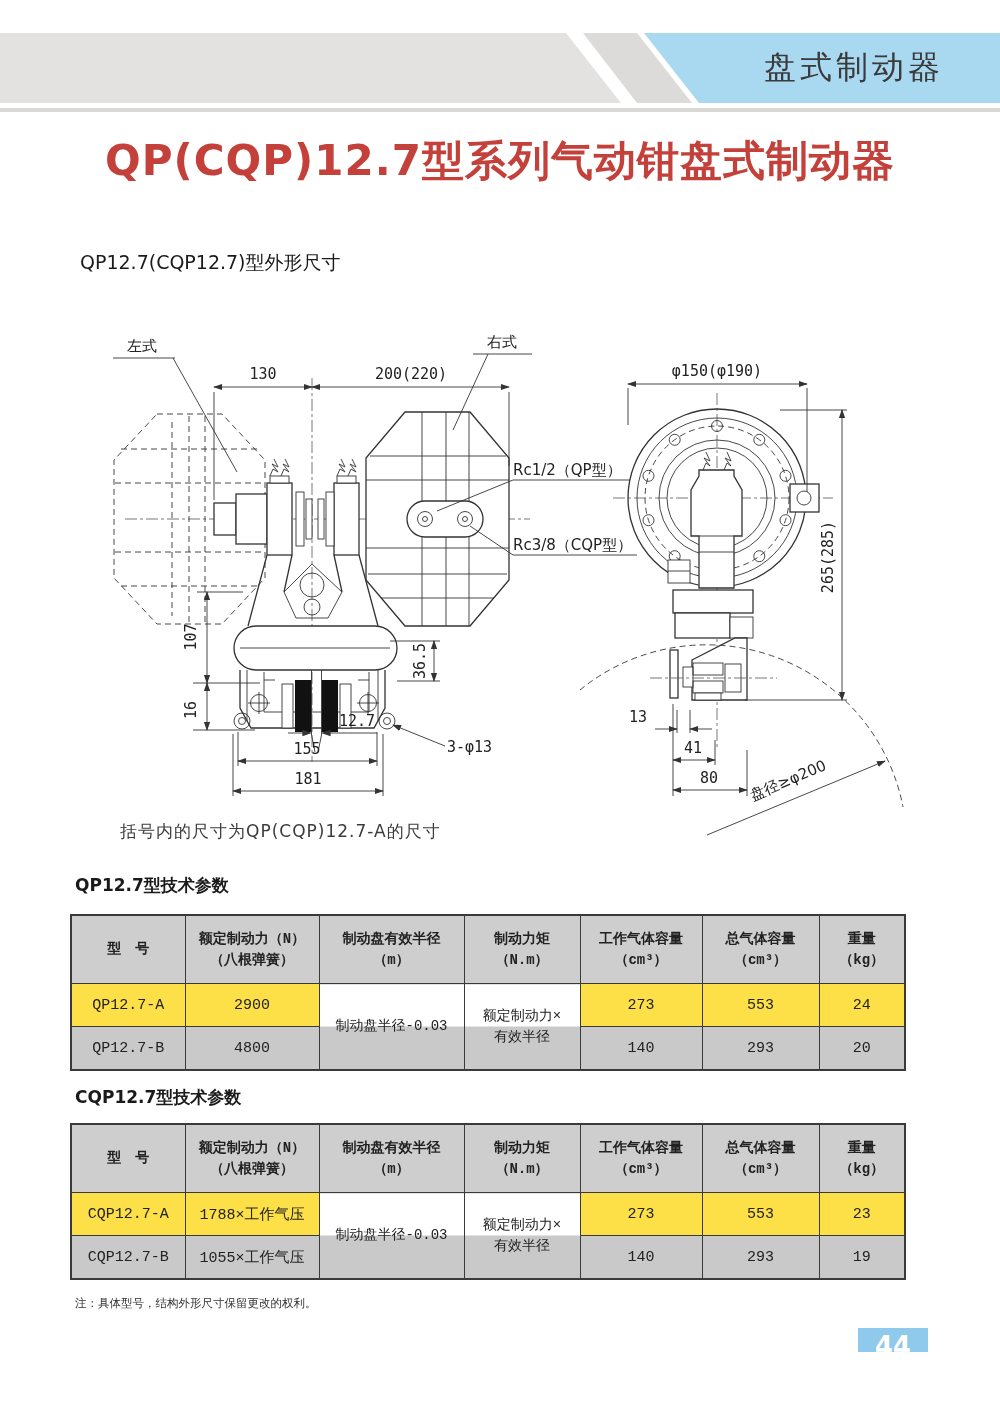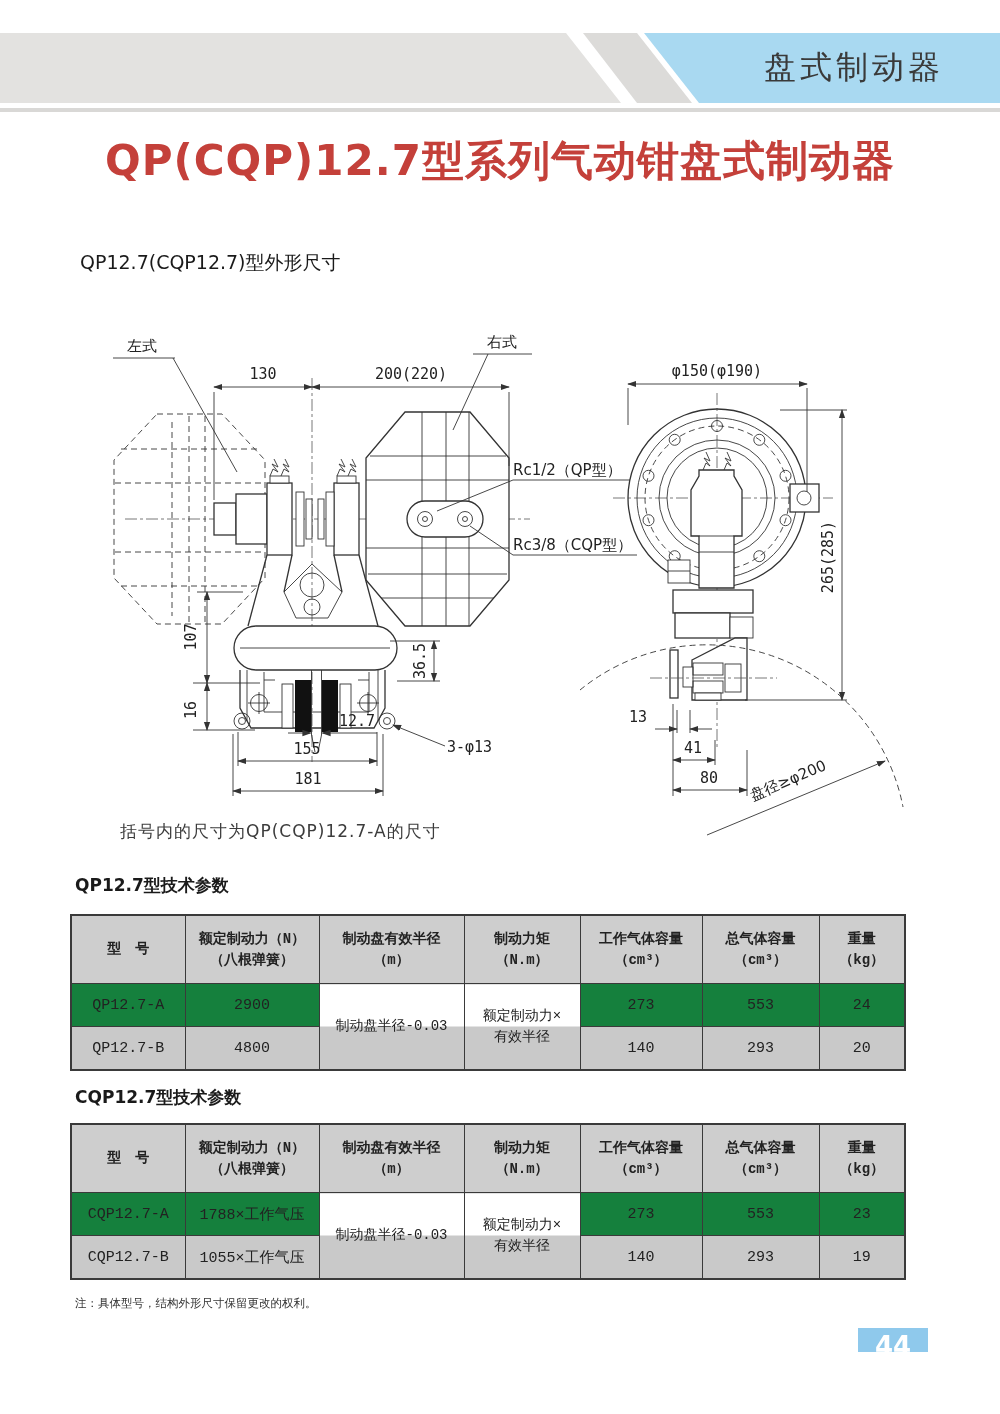--- a/index.html
+++ b/index.html
@@ -28,21 +28,21 @@
             font-size:17px;color:#3c3c3c;letter-spacing:1px;}
 
   .tbl-title{position:absolute;left:75px;font-size:17px;font-weight:bold;color:#1a1a1a;}
   .tbl-wrap{position:absolute;left:70px;width:866px;}
   table.ttable{border-collapse:collapse;width:836px;table-layout:fixed;
                border:2px solid #3a3a3a;font-family:Liberation Mono, monospace;}
   table.ttable th,table.ttable td{border:1px solid #3a3a3a;text-align:center;
                vertical-align:middle;padding:0;}
   table.ttable th{height:67px;background:#cecece;font-size:14px;font-weight:bold;
                white-space:pre-line;line-height:1.5;color:#222;}
-  table.ttable td{height:42px;font-size:15px;color:#222;background:#15803d;}
+  table.ttable td{height:42px;font-size:15px;color:#222;background:#fde047;}
   table.ttable tr.rB td{background:#c9c9c9;}
   table.ttable td.mcell{background:linear-gradient(180deg,#ffffff 50%,#c9c9c9 50%);
                white-space:pre-line;font-size:14px;line-height:1.45;}
 
   .footnote{position:absolute;top:1296px;left:75px;font-size:11.5px;color:#333;}
   .page-badge{position:absolute;top:1328px;left:858px;width:70px;height:24px;
               background:#8fc9ec;color:#ffffff;font-size:26px;font-weight:bold;
               text-align:center;line-height:36px;}
 
   

